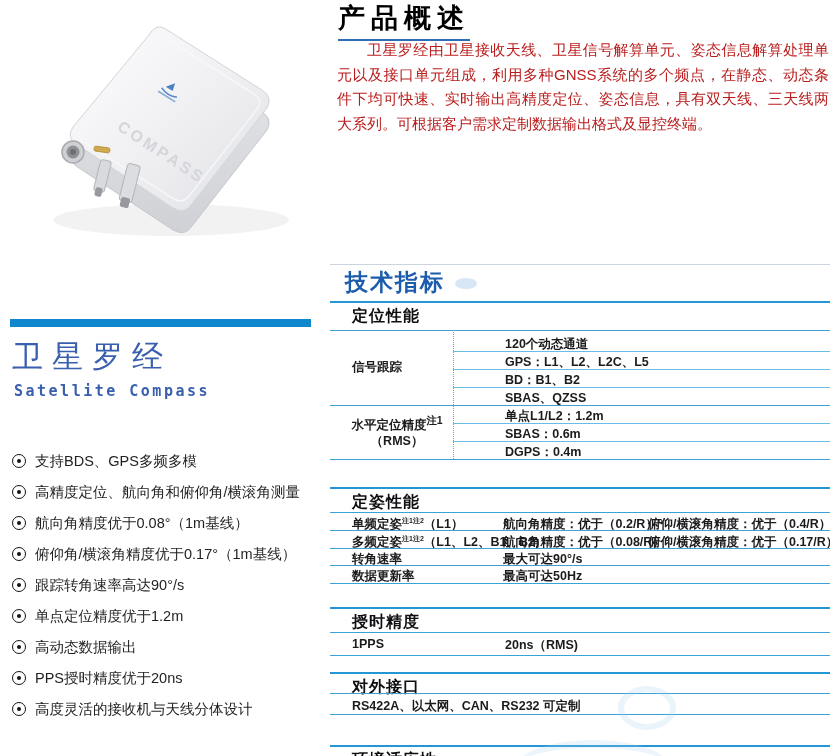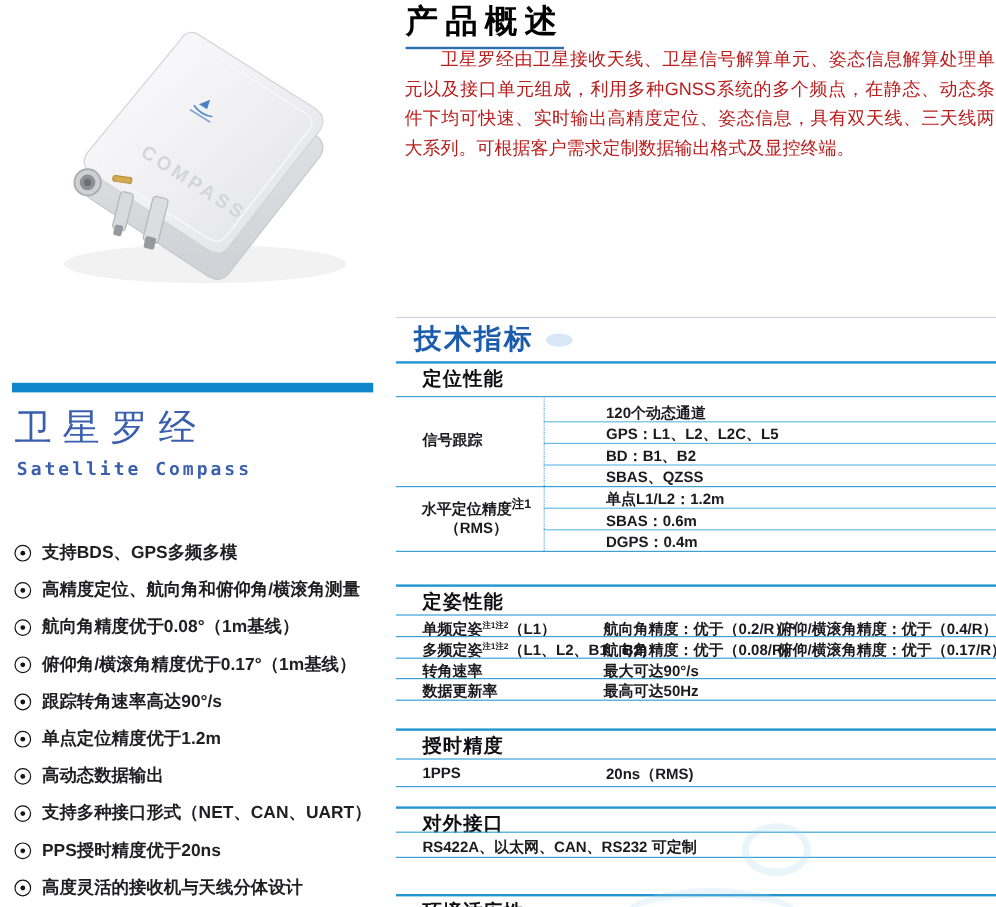--- a/index.html
+++ b/index.html
@@ -14,21 +14,21 @@
     position:absolute;left:12px;top:336px;margin:0;font-weight:normal;
     font-family:"Liberation Serif","DejaVu Serif",serif;font-size:31px;
     letter-spacing:9px;color:#3a5fae;white-space:nowrap;
   }
   .brand-sub{
     position:absolute;left:14px;top:382px;font-family:"DejaVu Sans Mono","Liberation Mono",monospace;
     font-size:15px;font-weight:bold;letter-spacing:2.5px;color:#3a5fae;white-space:nowrap;
   }
   .features{position:absolute;left:12px;top:452px;margin:0;padding:0;list-style:none;width:322px;}
   .features li{display:flex;align-items:flex-start;gap:9px;margin-bottom:12px;
-    font-size:14.5px;font-weight:bold;color:#1f1f22;line-height:19px;white-space:nowrap;}
+    font-size:14.5px;font-weight:normal;color:#1f1f22;line-height:19px;white-space:nowrap;}
   .bullet{box-sizing:border-box;width:14px;height:14px;border:1.8px solid #141414;border-radius:50%;
     display:inline-flex;align-items:center;justify-content:center;flex:0 0 auto;margin-top:2px;}
   .bullet .dot{width:4px;height:4px;background:#141414;border-radius:50%;}
   
   .overview-title{
     position:absolute;left:338px;top:0;margin:0;font-weight:bold;
     font-family:Liberation Sans, sans-serif;font-size:27px;letter-spacing:6px;
     color:#000000;border-bottom:2px solid #2e6db4;padding-bottom:3px;white-space:nowrap;
   }
   .overview-p{
@@ -157,26 +157,20 @@
     <li>
         <span class="bullet">
           <span class="dot"></span>
         </span>
         <span>高动态数据输出</span>
       </li>
     <li>
         <span class="bullet">
           <span class="dot"></span>
         </span>
-        <span>支持多种接口形式（NET、CAN、UART）</span>
-      </li>
-    <li>
-        <span class="bullet">
-          <span class="dot"></span>
-        </span>
         <span>PPS授时精度优于20ns</span>
       </li>
     <li>
         <span class="bullet">
           <span class="dot"></span>
         </span>
         <span>高度灵活的接收机与天线分体设计</span>
       </li>
   </ul>
 

